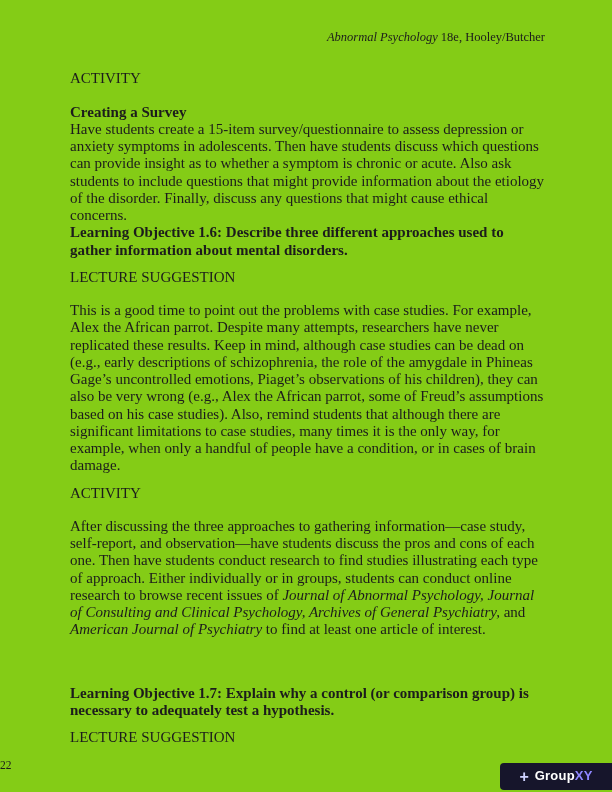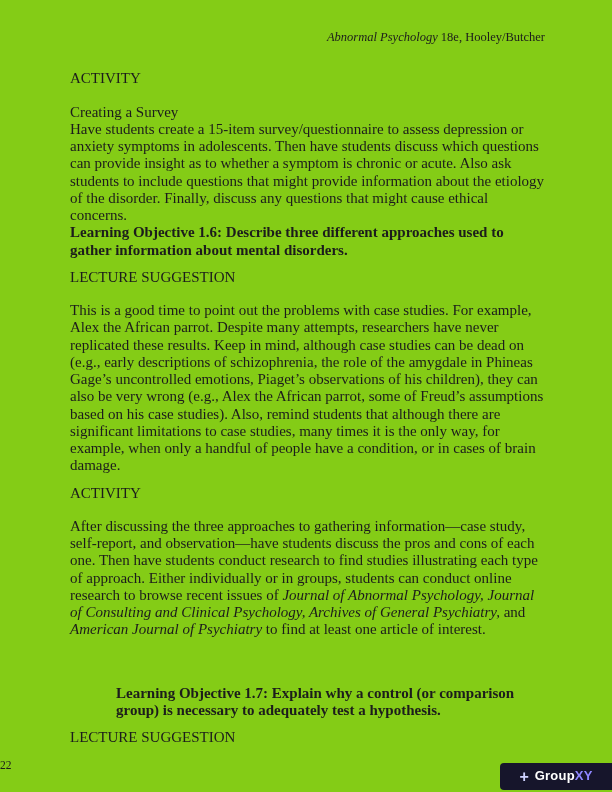--- a/index.html
+++ b/index.html
@@ -21,25 +21,25 @@
     text-align: right;
     margin-bottom: 22px;
   }
   .italic { font-style: italic; }
   p, h3 {
     margin: 0;
     padding: 0;
     font-size: 15px;
     line-height: 1.15;
   }
-  h3 { font-weight: normal; }
+  h3 { font-weight: bold; }
   .label { margin-top: 10px; }
   .block { margin-top: 16px; }
   .lo-heading { font-weight: bold; }
-  .lo-heading.big-gap { margin-top: 46px; margin-left: 46px; }
+  .lo-heading.big-gap { margin-top: 46px; }
   .page-number {
     position: absolute;
     bottom: 20px;
     left: 0;
     width: 100%;
     text-align: left;
     font-size: 11.5px;
     color: #1c1c1c;
   }
   .brand-badge {

